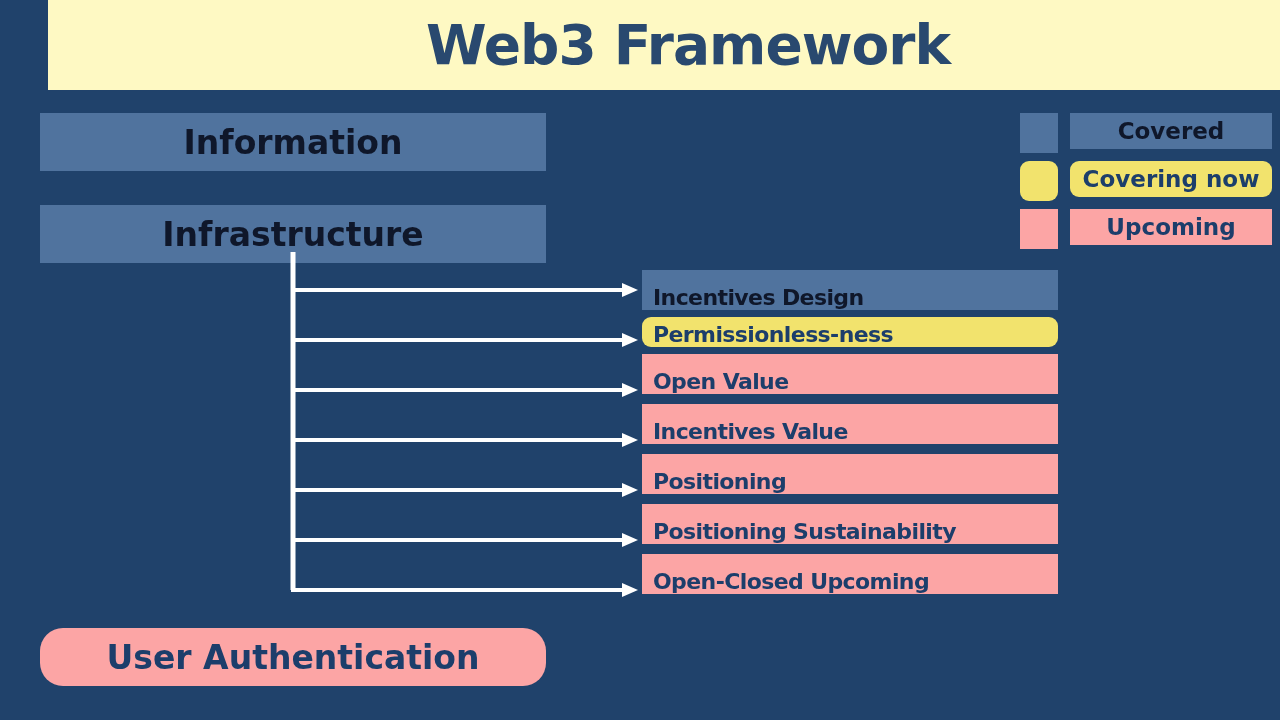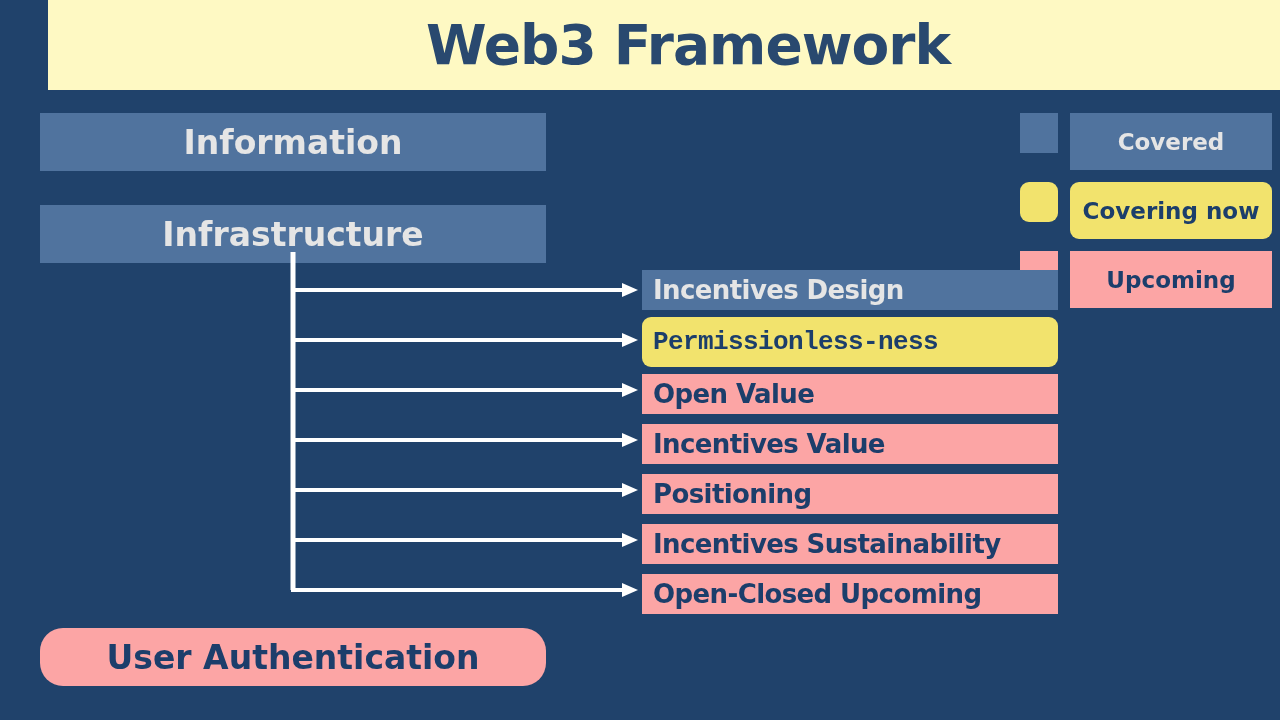--- a/index.html
+++ b/index.html
@@ -29,21 +29,21 @@
     margin-left: 48px;
   }
   .titlebar h1 {
     margin: 0;
     font-size: 55px;
     letter-spacing: -1px;
     color: #29496F;
   }
 
   
-  .status-covered      { background: #50739E; color: #e5e5e5; }
+  .status-covered      { background: #50739E; color: #0f172a; }
   .status-covering_now { background: #F2E36D; color: #1C3E6B; border-radius: 9px; }
   .status-upcoming     { background: #fca5a5; color: #1C3E6B; }
 
   
   .node {
     position: absolute;
     left: 40px;
     width: 506px;
     height: 58px;
     display: flex;
@@ -61,21 +61,21 @@
     top: 113px;
     left: 1020px;
     width: 252px;
     display: flex;
     flex-direction: column;
     gap: 12px;
   }
   .legend-row {
     display: flex;
     gap: 12px;
-    height: 57px;
+    height: 36px;
   }
   .legend-swatch {
     width: 38px;
     height: 40px;
     flex: 0 0 38px;
   }
   .legend-label {
     flex: 1;
     display: flex;
     align-items: center;
@@ -89,32 +89,31 @@
     left: 642px;
     top: 270px;
     width: 416px;
     display: flex;
     flex-direction: column;
     gap: 10px;
   }
   .branch {
     height: 40px;
     display: flex;
-    align-items: center;
+    align-items: flex-end;
     padding-left: 11px;
     box-sizing: border-box;
-    font-size: 26px;
+    font-size: 22px;
     letter-spacing: -0.6px;
     white-space: nowrap;
   }
   .branch.status-covering_now {
-    height: 50px;
+    height: 30px;
     margin-top: -3px;
     margin-bottom: -3px;
-    font-family: Liberation Mono, monospace;
   }
 
   
   .connectors {
     position: absolute;
     left: 0; top: 0;
     pointer-events: none;
   }
 </style>
 </head>
@@ -185,20 +184,20 @@
     <div class="branch status-upcoming">
       <span>Open Value</span>
     </div>
     <div class="branch status-upcoming">
       <span>Incentives Value</span>
     </div>
     <div class="branch status-upcoming">
       <span>Positioning</span>
     </div>
     <div class="branch status-upcoming">
-      <span>Incentives Sustainability</span>
+      <span>Positioning Sustainability</span>
     </div>
     <div class="branch status-upcoming">
       <span>Open-Closed Upcoming</span>
     </div>
   </div>
 
 </div>
 
 </body></html>

